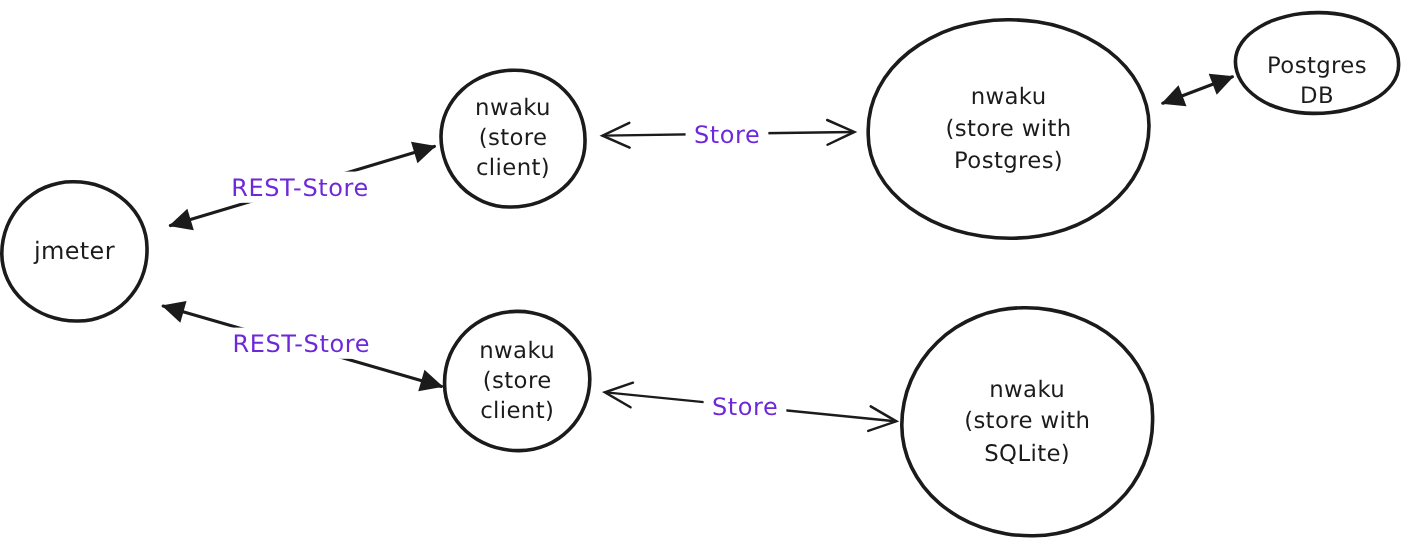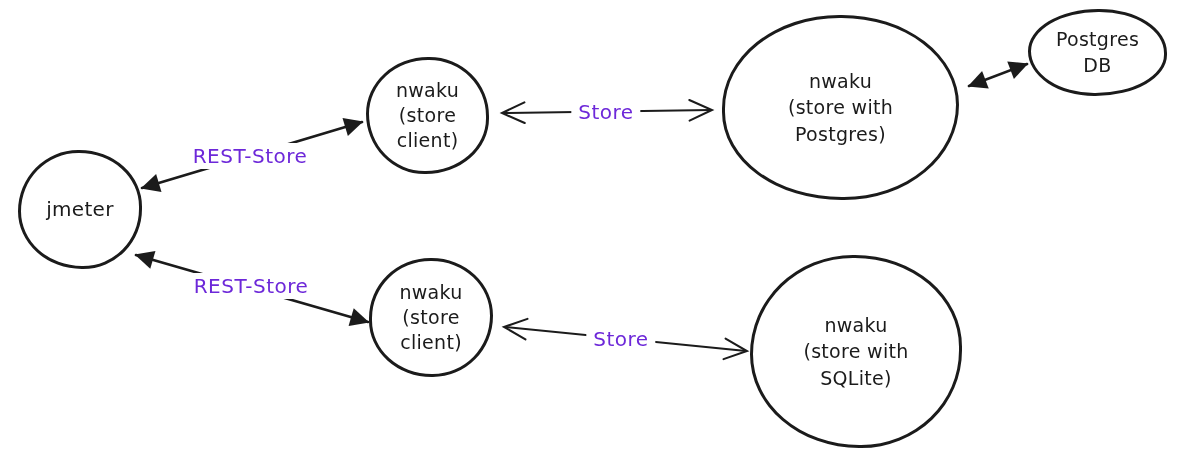--- a/index.html
+++ b/index.html
@@ -63,37 +63,37 @@
       </marker>
     </defs>
 
     <path d="M142,188 L362,122" stroke="#1b1b1b" stroke-width="2.6" fill="none" stroke-linecap="round" marker-start="url(#mFilled)" marker-end="url(#mFilled)"></path>
     <path d="M136,255 L368,322" stroke="#1b1b1b" stroke-width="2.6" fill="none" stroke-linecap="round" marker-start="url(#mFilled)" marker-end="url(#mFilled)"></path>
     <path d="M503,113 L711,110" stroke="#1b1b1b" stroke-width="2" fill="none" stroke-linecap="round" marker-start="url(#mChevron)" marker-end="url(#mChevron)"></path>
     <path d="M505,327 L746,351" stroke="#1b1b1b" stroke-width="2" fill="none" stroke-linecap="round" marker-start="url(#mChevron)" marker-end="url(#mChevron)"></path>
     <path d="M969,86 L1027,64" stroke="#1b1b1b" stroke-width="2.6" fill="none" stroke-linecap="round" marker-start="url(#mFilled)" marker-end="url(#mFilled)"></path>
   </svg>
 
-  <div class="node r1" style="left:18px; top:150px; width:124px; height:119px;">
+  <div class="node r1" style="left:0; top:150px; width:124px; height:119px;">
     <div class="node-label" style="font-size:20px;">jmeter</div>
   </div>
 
   <div class="node r2" style="left:366px; top:57px; width:123px; height:117px;">
     <div class="node-label">nwaku
 (store
 client)</div>
   </div>
 
   <div class="node r3" style="left:722px; top:15px; width:237px; height:185px;">
     <div class="node-label" style="line-height:1.4;">nwaku
 (store with
 Postgres)</div>
   </div>
 
-  <div class="node r2" style="left:1028px; top:9px; width:139px; height:87px;">
+  <div class="node r2" style="left:1028px; top:9px; width:139px; height:87px;align-items:flex-end;">
     <div class="node-label">Postgres
 DB</div>
   </div>
 
   <div class="node r3" style="left:369px; top:258px; width:124px; height:119px;">
     <div class="node-label">nwaku
 (store
 client)</div>
   </div>
 

